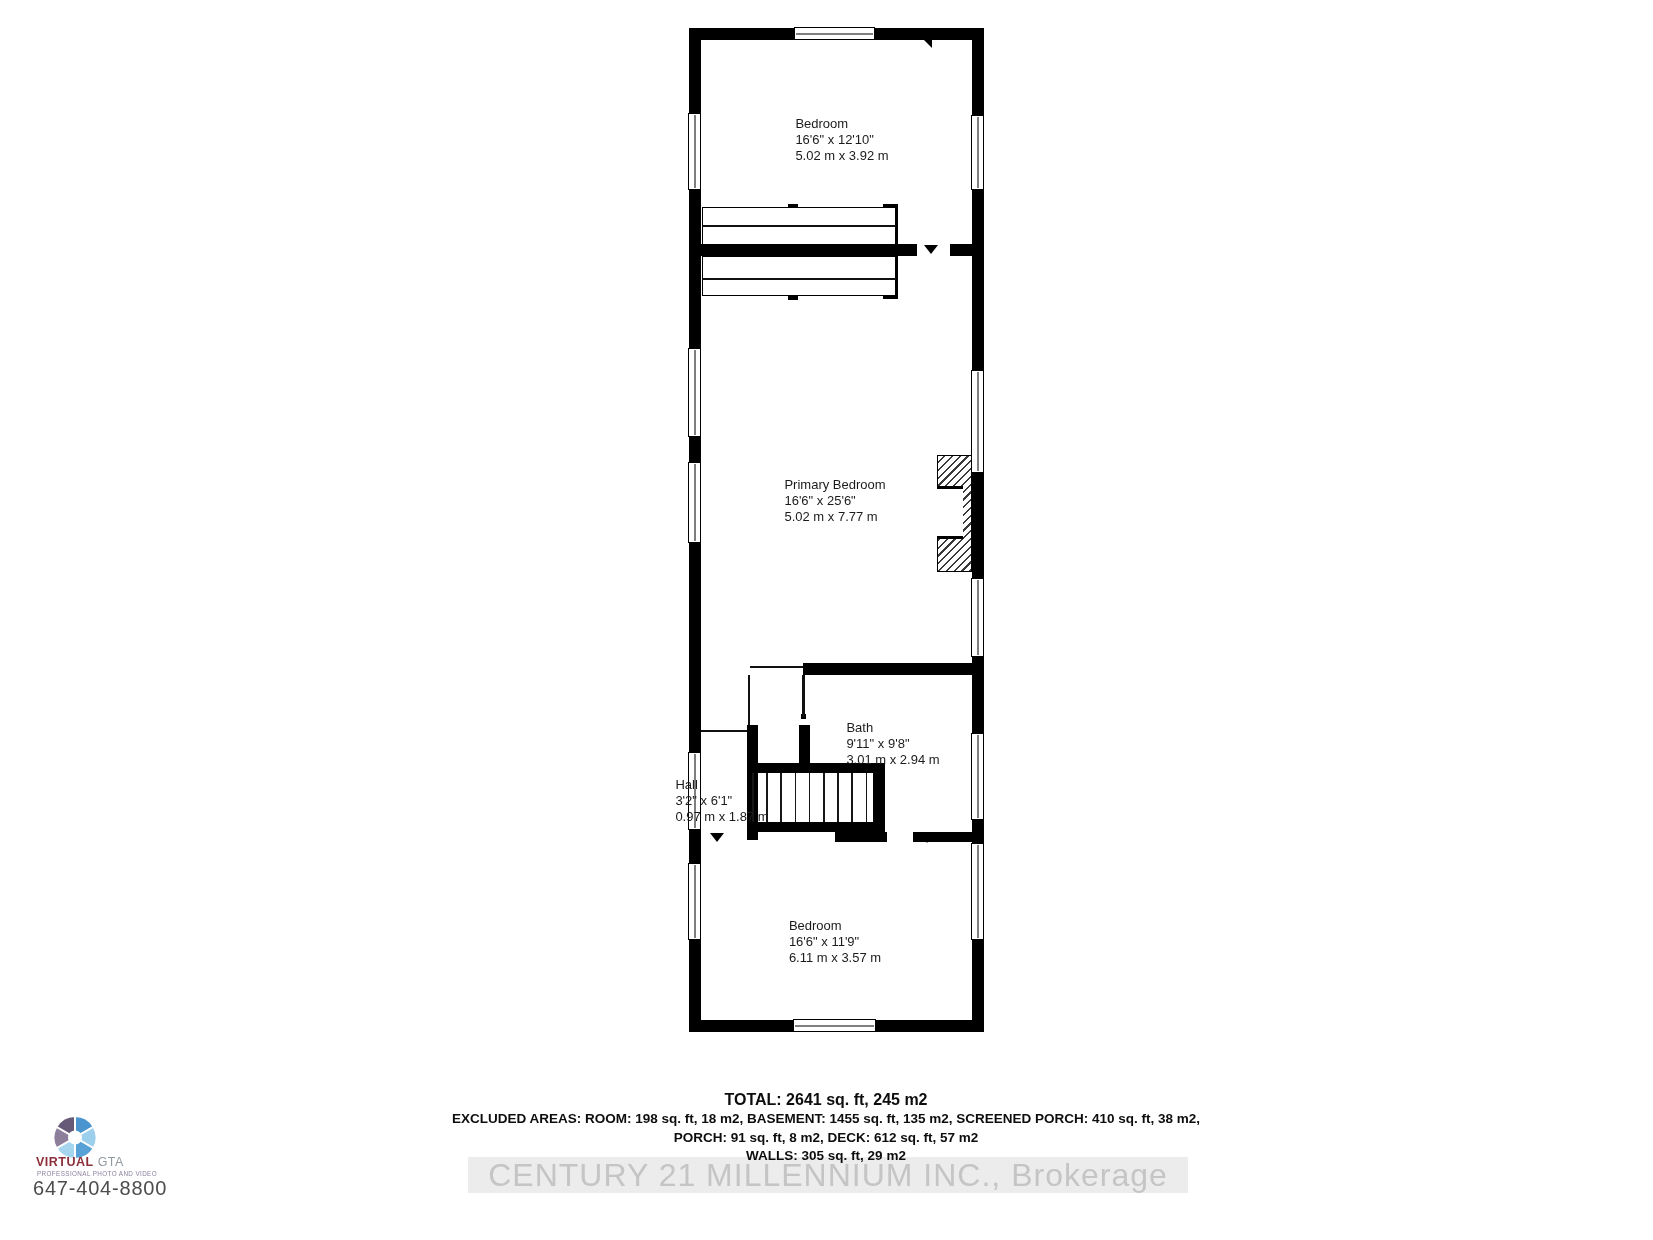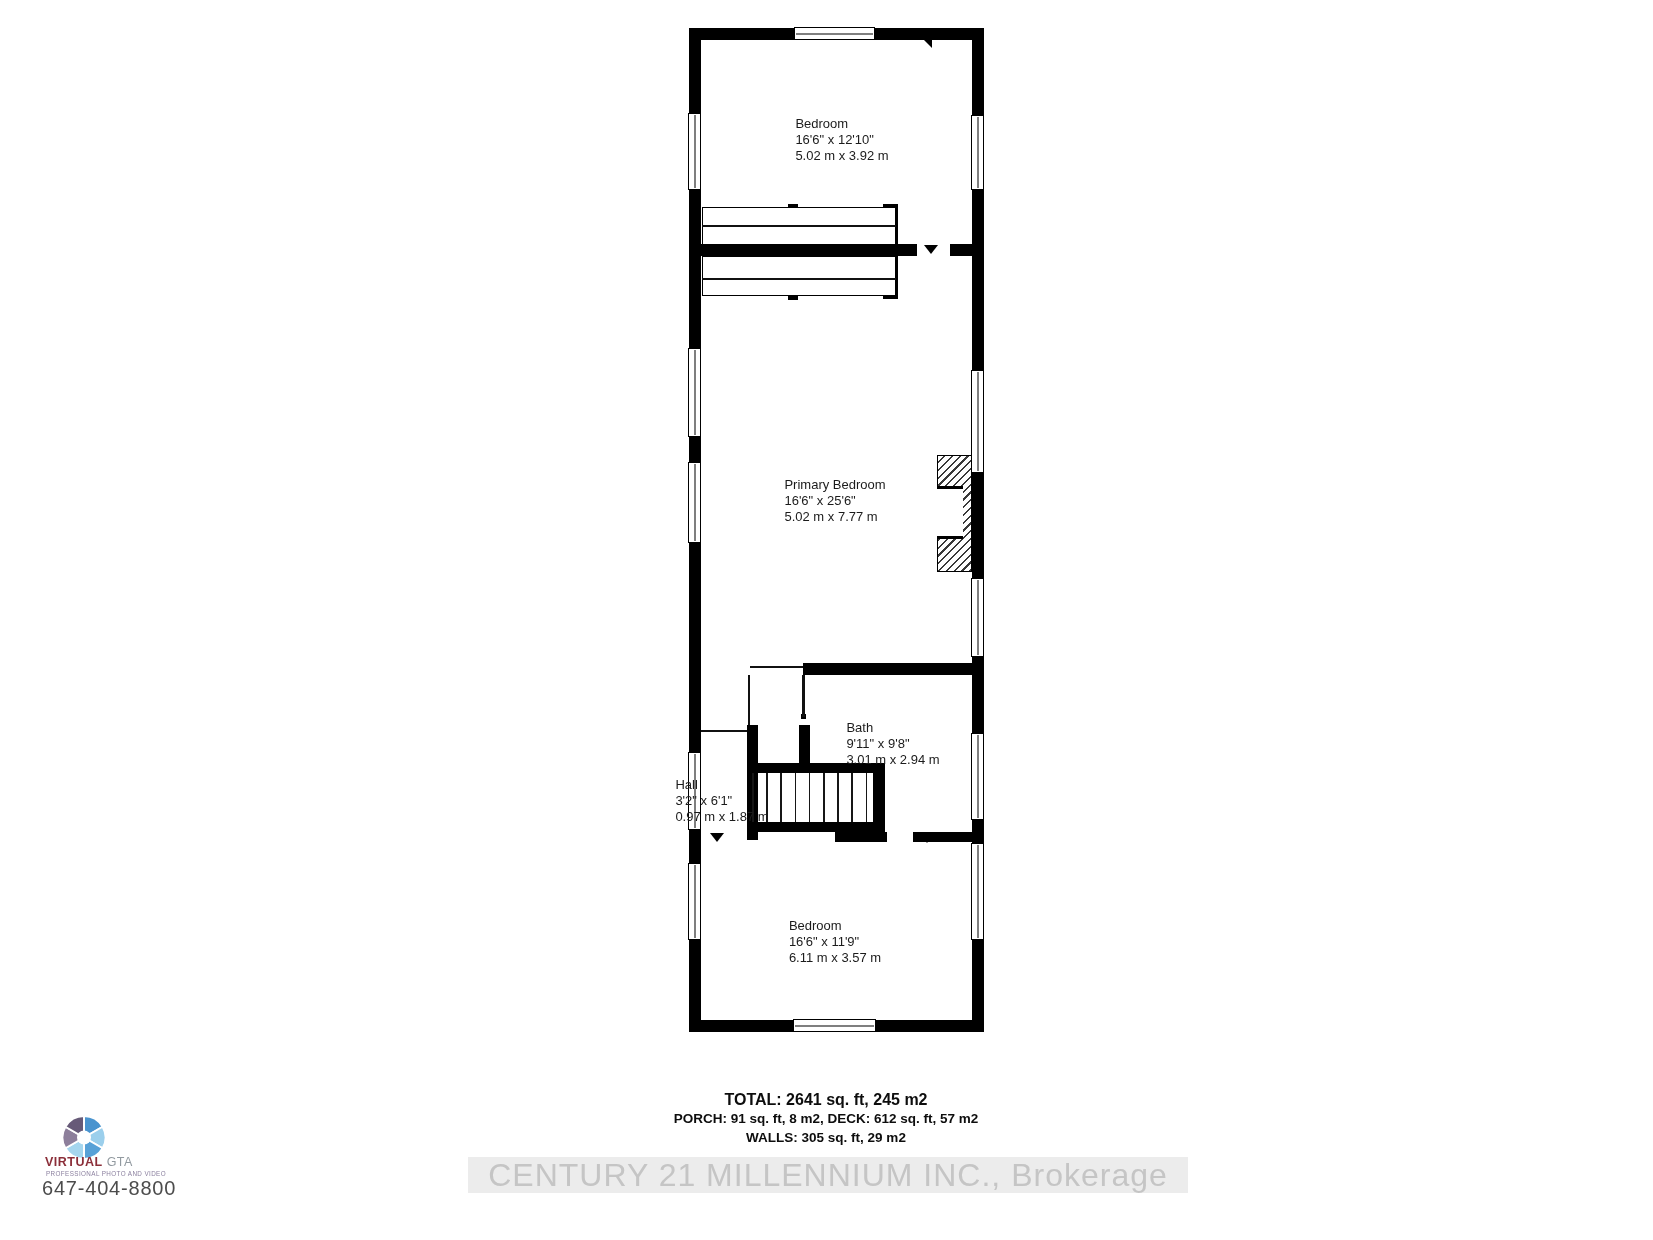--- a/index.html
+++ b/index.html
@@ -16,21 +16,21 @@
          background:repeating-linear-gradient(135deg,#ffffff 0 4px,#3a3a3a 4px 5.5px);}
   .firebox{position:absolute;background:#fff;border-top:3px solid #000;border-bottom:3px solid #000;box-sizing:border-box;}
   .tri{position:absolute;width:0;height:0;border-left:7px solid transparent;border-right:7px solid transparent;border-top:9px solid #000;}
   .tri-corner{position:absolute;width:0;height:0;border-top:8px solid #000;border-left:8px solid transparent;}
   .rlabel{position:absolute;transform:translateX(-50%);text-align:left;font-size:13px;line-height:16px;color:#1b1b1b;white-space:nowrap;z-index:4;}
   .summary{position:absolute;left:826px;top:1089px;transform:translateX(-50%);text-align:center;color:#0d0d0d;z-index:3;white-space:nowrap;}
   .summary .total{font-size:16px;font-weight:700;line-height:21px;}
   .summary .line{font-size:13.5px;font-weight:700;line-height:18.5px;}
   .watermark{position:absolute;left:468px;top:1157px;width:720px;height:36px;z-index:2;
              display:flex;align-items:center;justify-content:center;font-size:32px;letter-spacing:1px;white-space:nowrap;}
-  .logo{position:absolute;left:40px;top:1110px;width:200px;height:100px;}
+  .logo{position:absolute;left:31px;top:1110px;width:200px;height:100px;}
   .logo .brand{position:absolute;left:5px;top:45px;font-size:12.5px;font-weight:700;letter-spacing:.5px;white-space:nowrap;}
   .logo .brand .secondary{font-weight:400;}
   .logo .tagline{position:absolute;left:6px;top:60px;font-size:6.3px;letter-spacing:.4px;white-space:nowrap;}
   .logo .phone{position:absolute;left:2px;top:67px;font-size:20px;letter-spacing:.8px;white-space:nowrap;}
   .aperture{position:absolute;left:20px;top:5px;}
 </style>
 </head>
 <body>
 
 <div id="canvas">
@@ -116,20 +116,21 @@
       <div>6.11 m x 3.57 m</div>
     </div>
   </div>
 
   <div class="watermark" style="background-color: rgb(236, 236, 236);">
     <span style="color: rgb(197, 197, 197);">CENTURY 21 MILLENNIUM INC., Brokerage</span>
   </div>
 
   <div class="summary">
     <div class="total">TOTAL: 2641 sq. ft, 245 m2</div>
+    <div class="line">EXCLUDED AREAS: ROOM: 198 sq. ft, 18 m2, BASEMENT: 1455 sq. ft, 135 m2, SCREENED PORCH: 410 sq. ft, 38 m2,</div>
     <div class="line">PORCH: 91 sq. ft, 8 m2, DECK: 612 sq. ft, 57 m2</div>
     <div class="line">WALLS: 305 sq. ft, 29 m2</div>
   </div>
 
   <div class="logo">
     <svg class="aperture" width="48" height="46" viewBox="0 0 48 46">
       <g stroke="#ffffff" stroke-width="2">
         <path d="M24,22.5 L24,1 A21.5,21.5 0 0 1 42.6,11.75 Z" style="fill: rgb(74, 148, 207);"></path>
         <path d="M24,22.5 L42.6,11.75 A21.5,21.5 0 0 1 42.6,33.25 Z" style="fill: rgb(155, 207, 236);"></path>
         <path d="M24,22.5 L42.6,33.25 A21.5,21.5 0 0 1 24,44 Z" style="fill: rgb(88, 161, 215);"></path>

